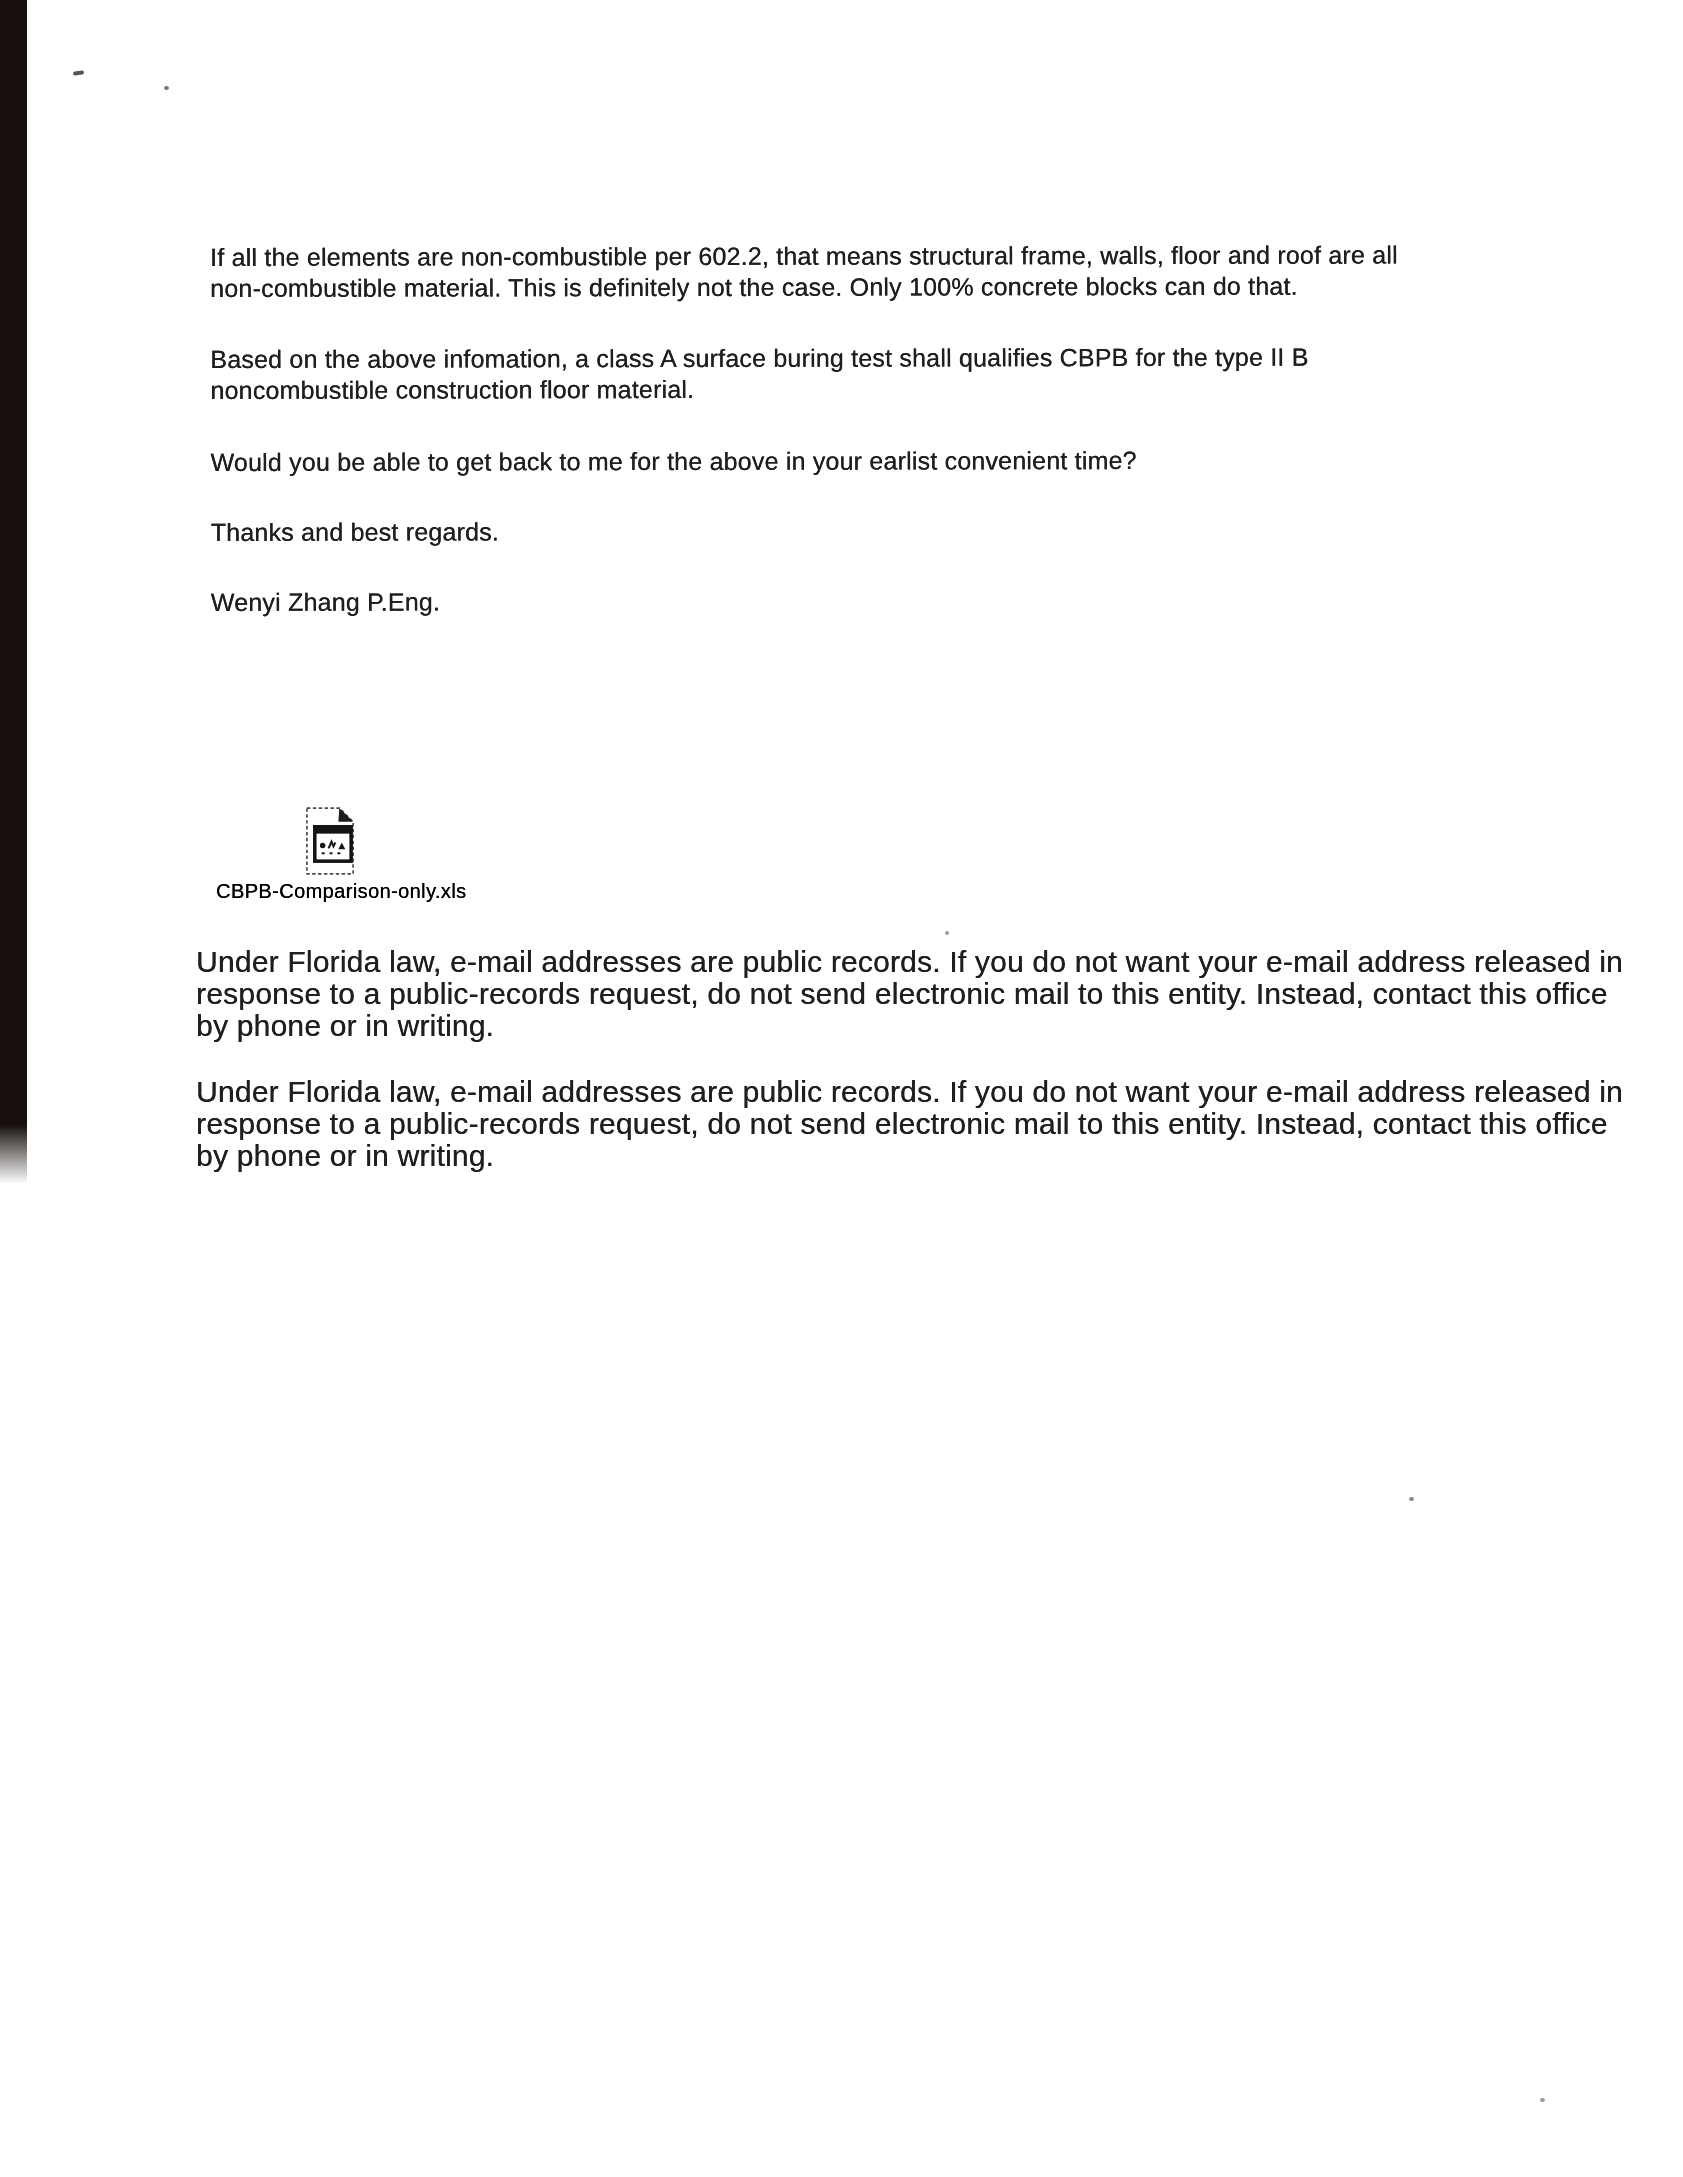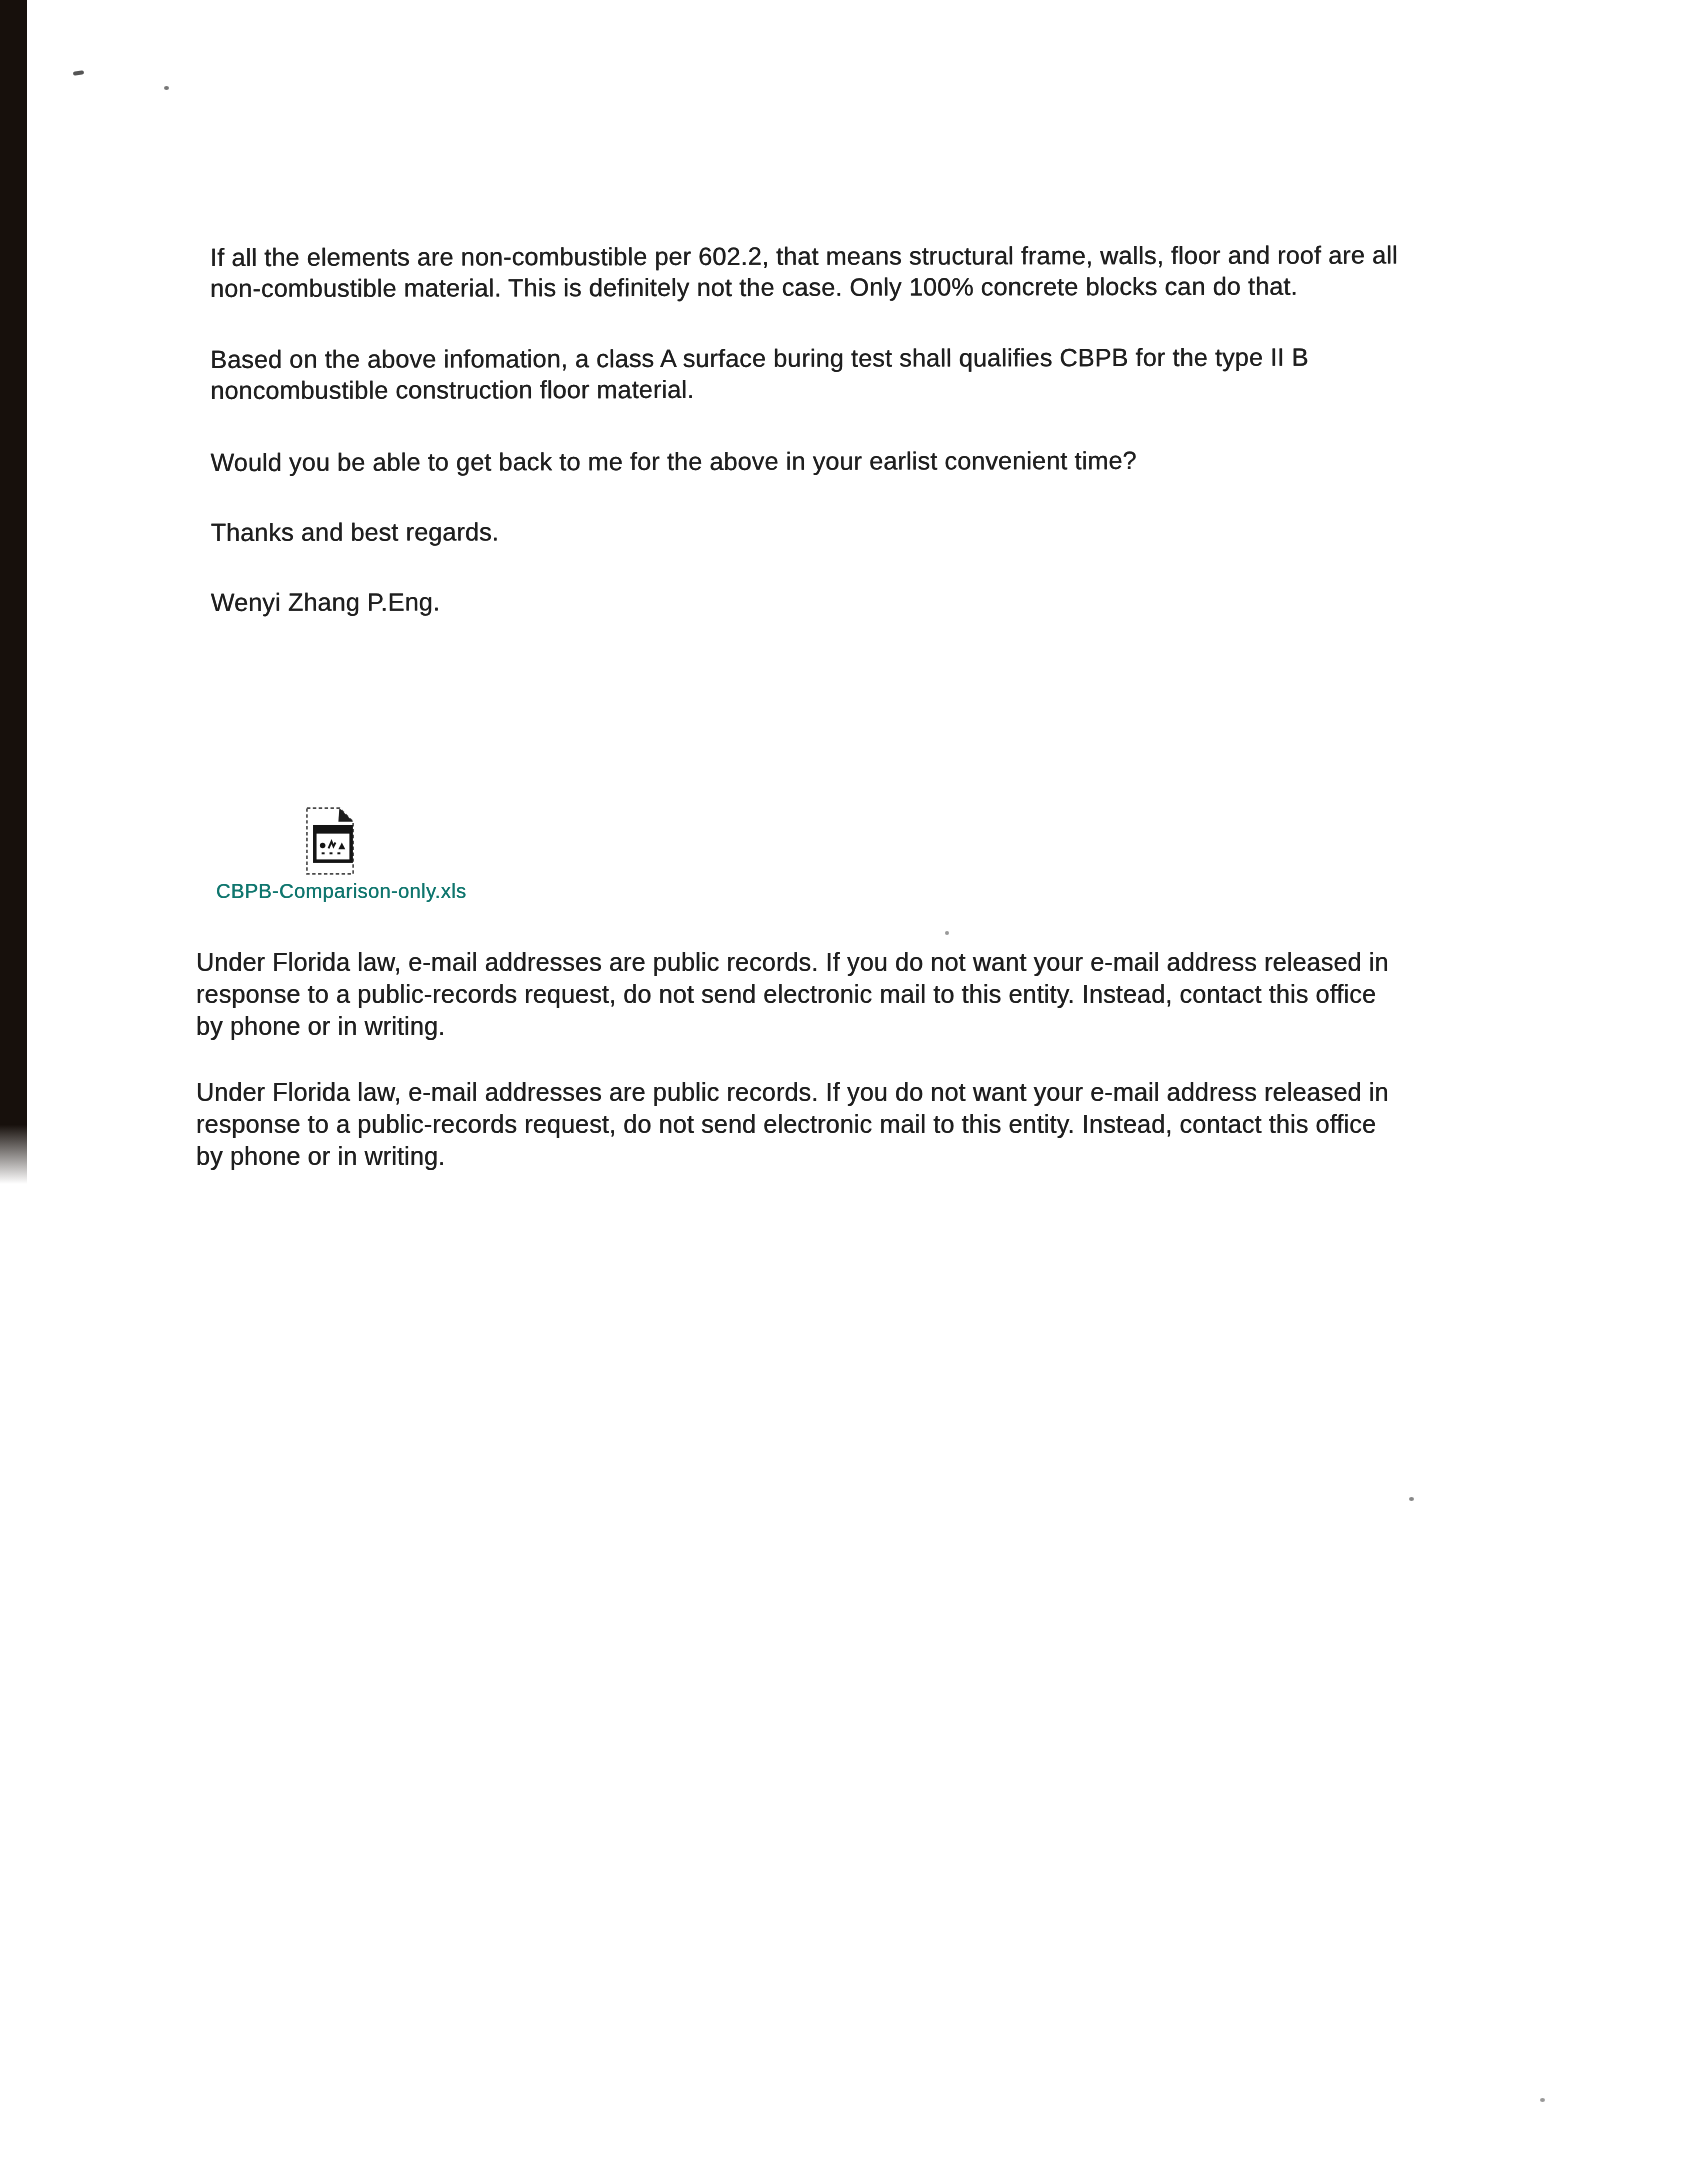--- a/index.html
+++ b/index.html
@@ -54,30 +54,30 @@
     left: 303px;
     top: 806px;
   }
   .attachment-filename {
     position: absolute;
     left: 216px;
     top: 878px;
     font-size: 20px;
     line-height: 26px;
     letter-spacing: 0.4px;
-    color: #0f766e;
+    color: #000000;
     white-space: nowrap;
     text-shadow: 0.3px 0 0 currentColor;
   }
 
   
   .disclaimer {
     position: absolute;
     left: 196px;
-    font-size: 25px;
+    font-size: 30px;
     line-height: 32px;
     letter-spacing: 0.2px;
     text-shadow: 0.3px 0 0 currentColor;
   }
   .disclaimer-1 { top: 946px; }
   .disclaimer-2 { top: 1076px; }
 </style>
 </head>
 <body>
 

